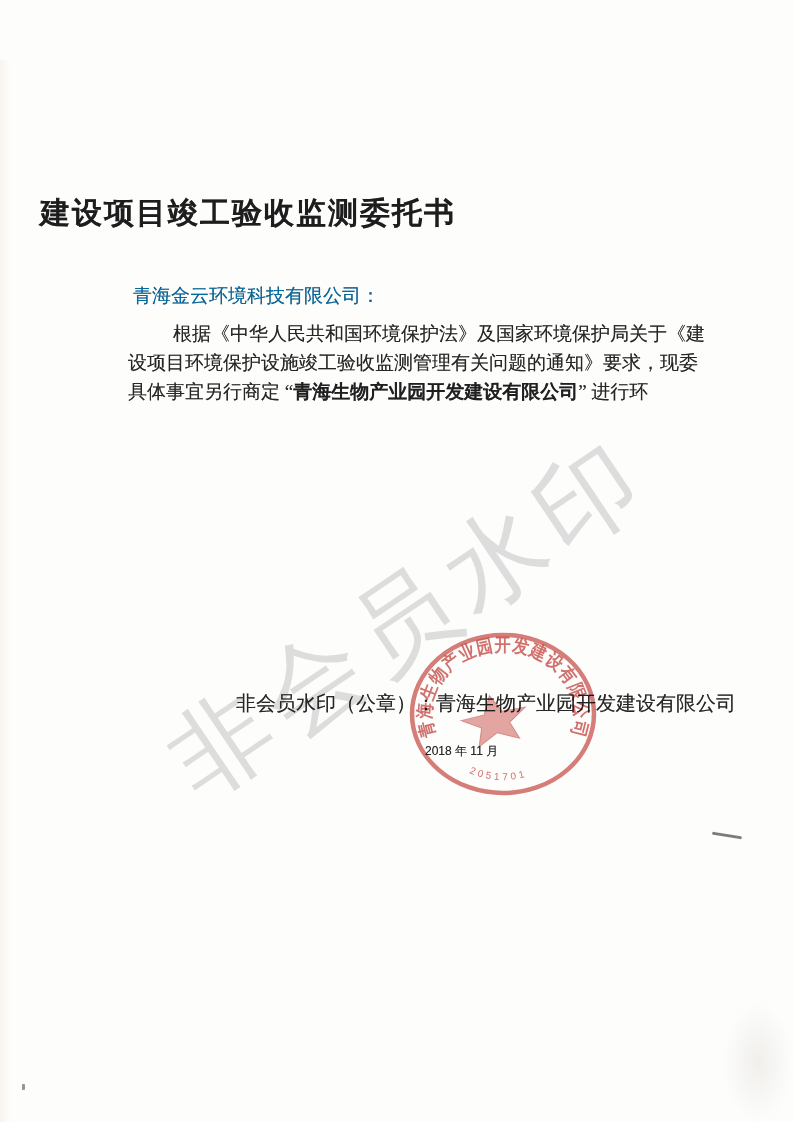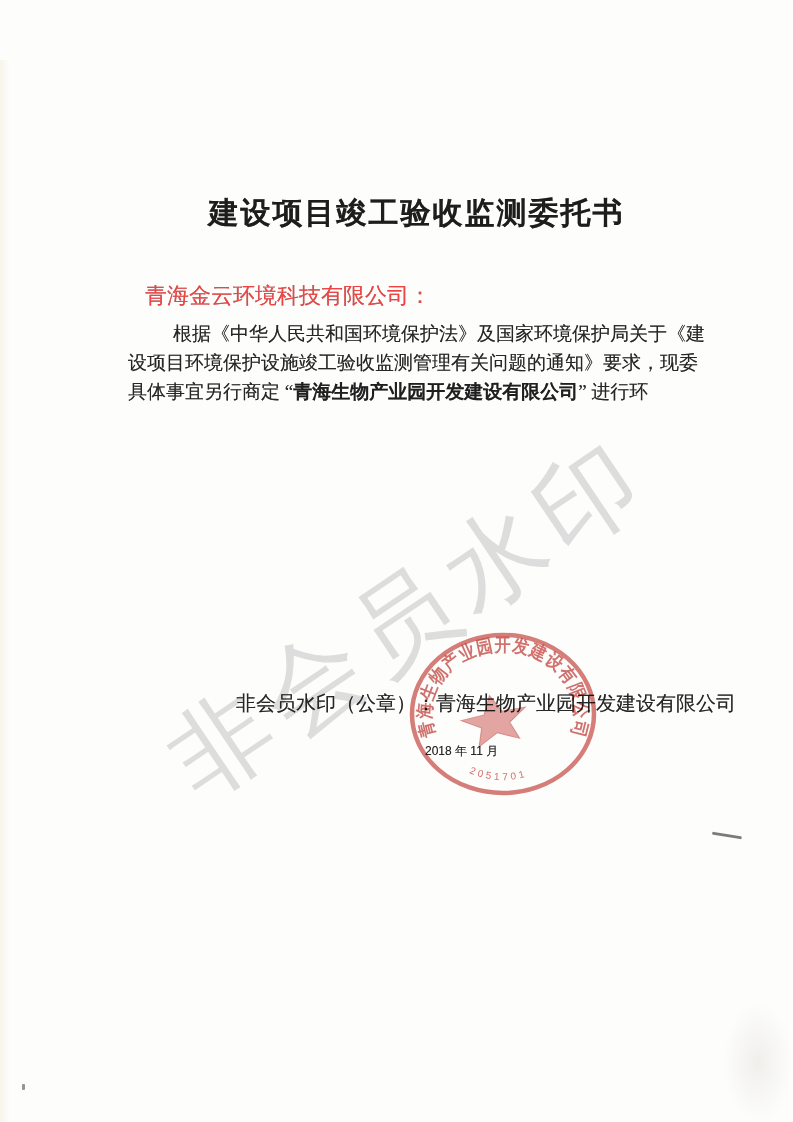--- a/index.html
+++ b/index.html
@@ -16,31 +16,30 @@
     position:absolute;left:0;top:60px;width:10px;height:1062px;
     background:linear-gradient(90deg,#f4f0e4 0%,rgba(244,240,228,0) 100%);
     opacity:.7;
   }
   .scan-smudge-br{
     position:absolute;right:0;bottom:0;width:70px;height:120px;
     background:radial-gradient(closest-side,rgba(180,175,160,.18),rgba(180,175,160,0));
   }
   .doc-title{
     position:absolute;top:193px;left:0;width:100%;
-    text-align:center;
+    text-align:left;
     font-size:30px;font-weight:700;letter-spacing:2px;
     color:#1d1d1d;
     padding-left:40px;box-sizing:border-box;
     text-shadow:0 0 .6px rgba(30,30,30,.55);
   }
   .salutation{
     position:absolute;top:281px;left:133px;
-    font-size:22px;line-height:29px;color:#ef4444;
+    font-size:19px;line-height:29px;color:#0369a1;
     text-shadow:0 0 .5px rgba(40,40,40,.5);
-    margin-left:12px;
   }
   .body-paragraph{
     position:absolute;top:319px;left:112px;width:578px;
     font-size:19px;line-height:29px;color:#262626;
     text-shadow:0 0 .5px rgba(40,40,40,.5);
     margin-left:16px;
   }
   .body-line{white-space:nowrap;}
   .body-line.indent{text-indent:45px;}
   .project-name{font-weight:700;color:#1f1f1f;}

